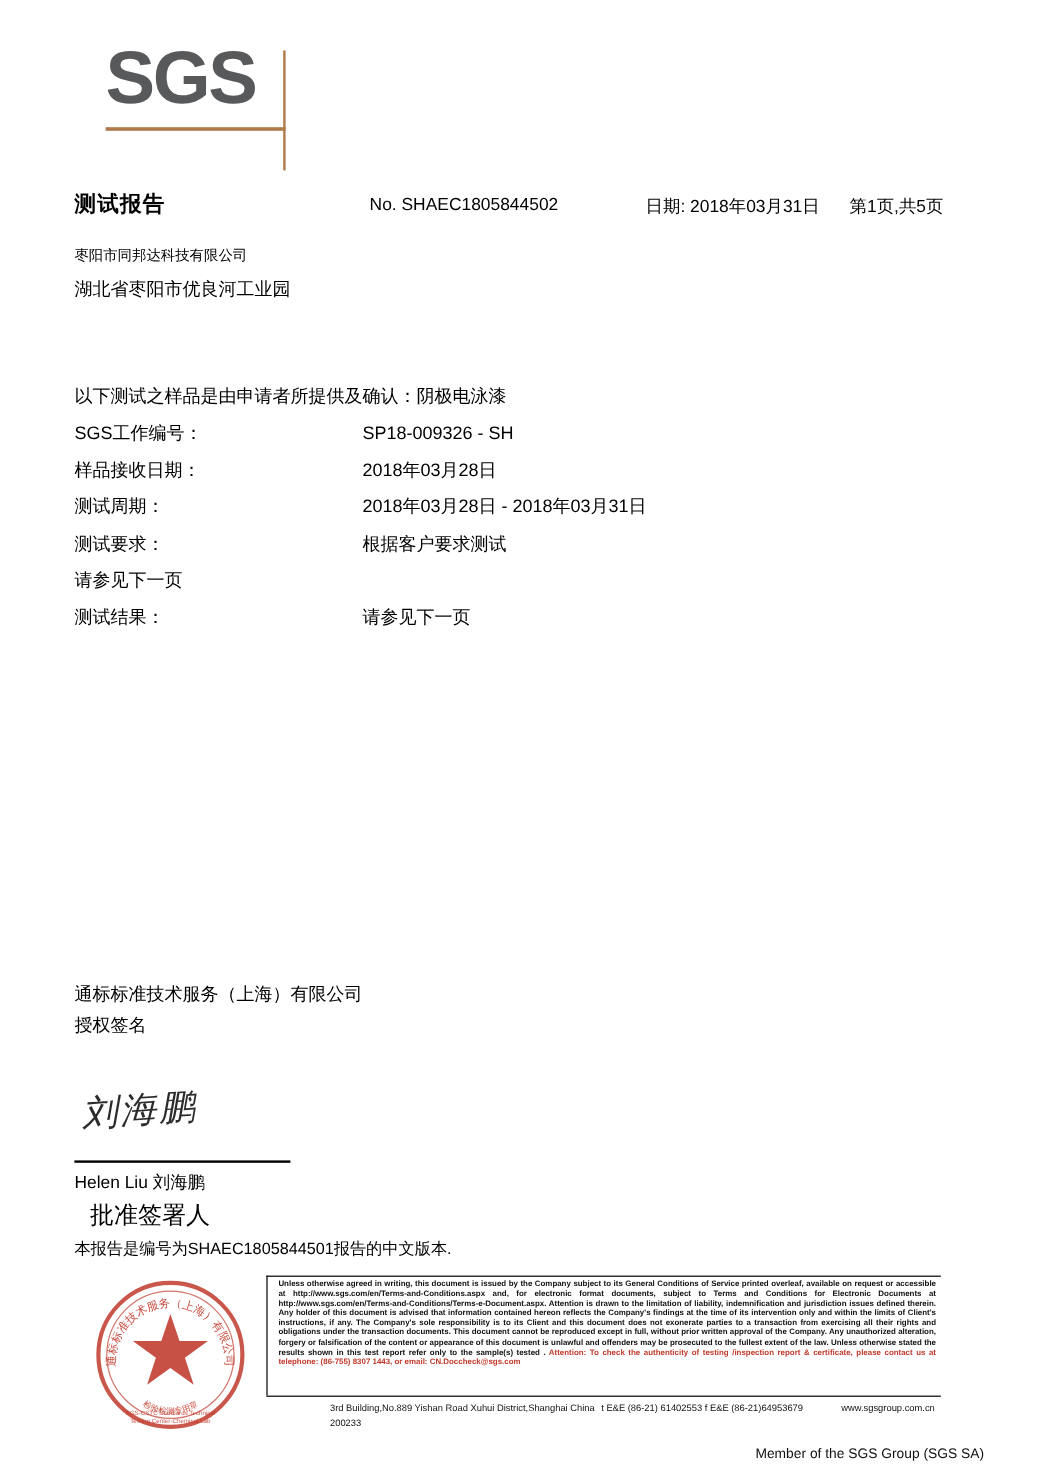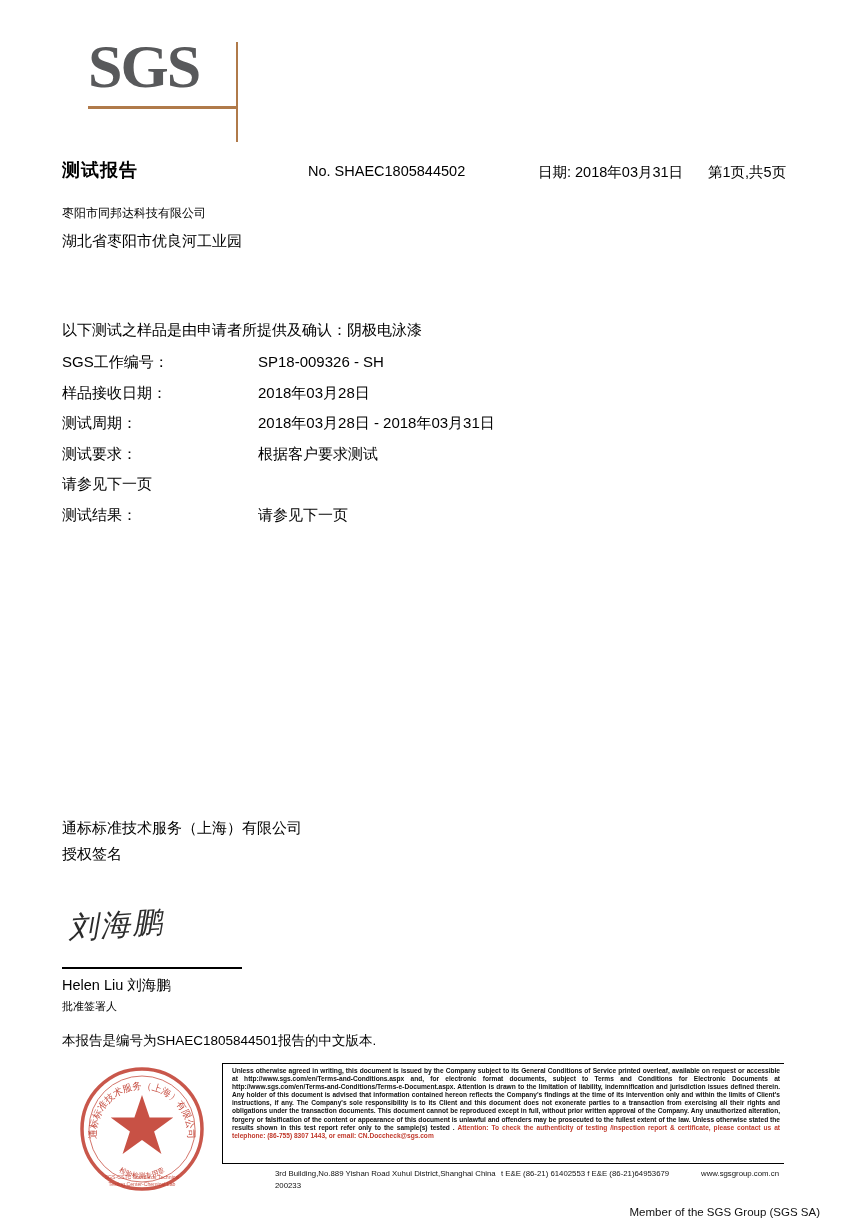--- a/index.html
+++ b/index.html
@@ -25,21 +25,21 @@
 
   
   .logo-wrap {
     position: absolute;
     left: 88px;
     top: 28px;
     width: 180px;
     height: 90px;
   }
   .logo-text {
-    font-family: Liberation Serif, serif;
+    font-family: Liberation Sans, sans-serif;
     font-weight: bold;
     font-size: 62px;
     letter-spacing: -2px;
     color: #58595b;
     line-height: 76px;
     -webkit-text-stroke: 0px;
   }
   .logo-rule {
     position: absolute;
     left: 0;
@@ -111,20 +111,21 @@
   .fields {
     position: absolute;
     left: 62px;
     top: 351px;
     width: 700px;
   }
   .field-row {
     display: flex;
     align-items: flex-start;
     margin-bottom: 8.5px;
+    gap: 44px;
   }
   .field-label {
     width: 196px;
     flex: 0 0 196px;
     font-size: 15px;
     line-height: 22px;
   }
   .field-value {
     font-size: 15px;
     line-height: 22px;
@@ -171,23 +172,23 @@
     background: #000;
   }
   .sig-name {
     position: absolute;
     left: 62px;
     top: 976px;
     font-size: 14.5px;
   }
   .sig-role {
     position: absolute;
-    left: 62px;
+    left: 75px;
     top: 999px;
-    font-size: 11px;
+    font-size: 20px;
   }
   .cn-note {
     position: absolute;
     left: 62px;
     top: 1032px;
     font-size: 13.5px;
   }
 
   
   .stamp {

